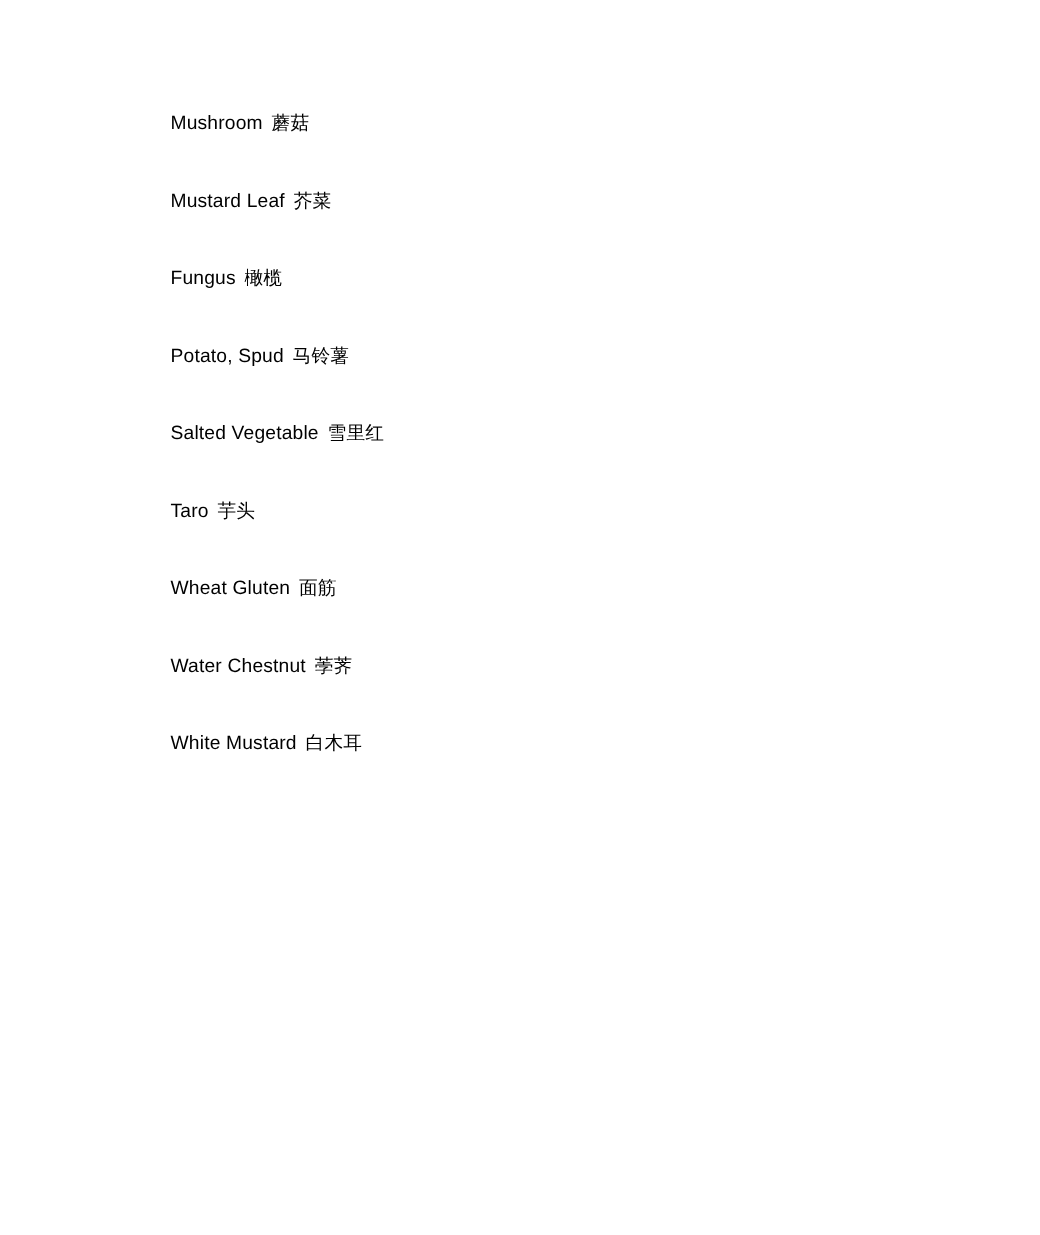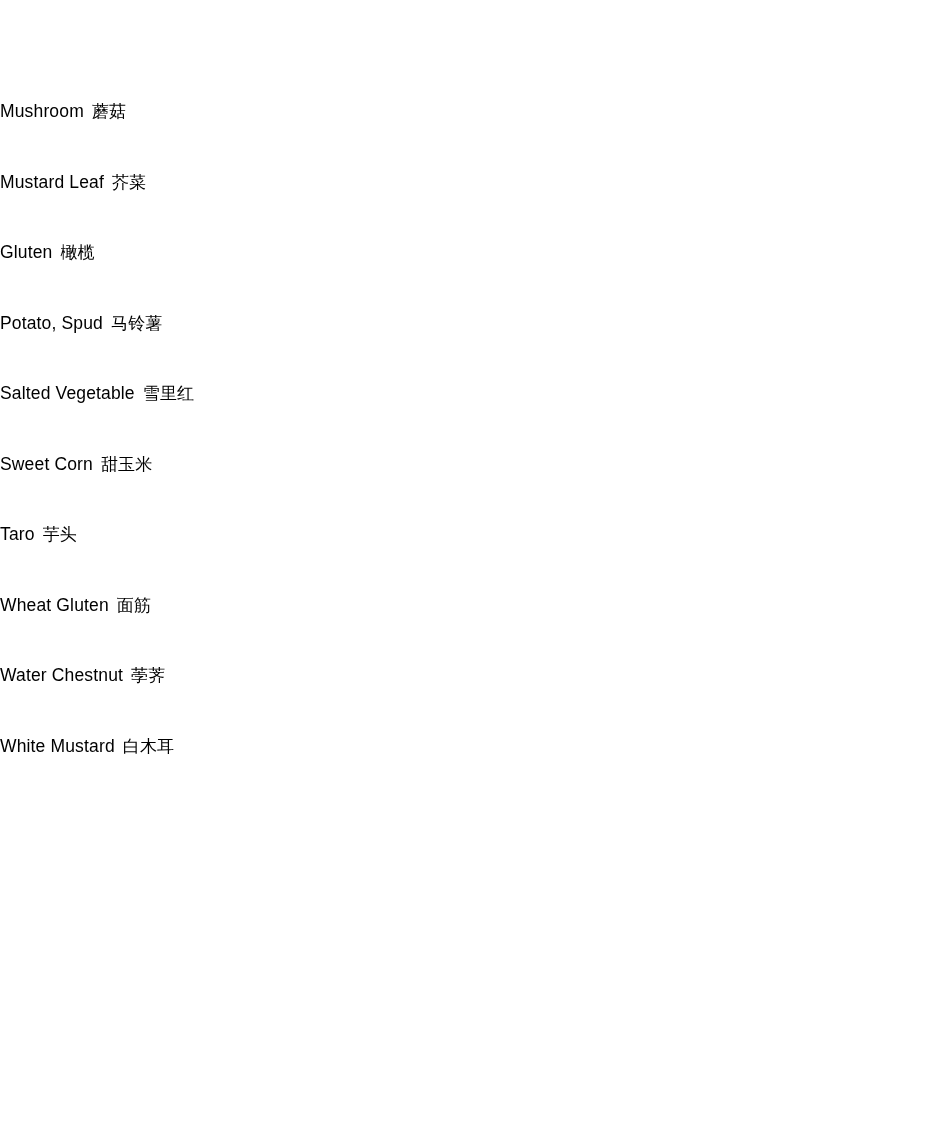--- a/index.html
+++ b/index.html
@@ -17,20 +17,21 @@
   }
   #document-page {
     position: absolute;
     top: 0;
     left: 0;
     width: 786px;
     height: 1123px;
     background: #ffffff;
     box-sizing: border-box;
     padding-top: 98px;
+    padding-left: 155px;
     padding-right: 60px;
   }
   #glossary-list {
     list-style: none;
     margin: 0;
     padding: 0;
   }
   .glossary-entry {
     height: 70.5px;
     line-height: 26px;
@@ -52,22 +53,21 @@
     font-size: 17px;
   }
 </style>
 </head>
 <body>
 
 <div id="document-page">
   <ul id="glossary-list">
       <li class="glossary-entry"><span class="term-en">Mushroom</span><span class="term-sep"></span><span class="term-zh">蘑菇</span></li>
       <li class="glossary-entry"><span class="term-en">Mustard Leaf</span><span class="term-sep"></span><span class="term-zh">芥菜</span></li>
-      <li class="glossary-entry"><span class="term-en">Gluten</span><span class="term-sep"></span><span class="term-zh">橄榄</span></li>
+      <li class="glossary-entry"><span class="term-en">Fungus</span><span class="term-sep"></span><span class="term-zh">橄榄</span></li>
       <li class="glossary-entry"><span class="term-en">Potato, Spud</span><span class="term-sep"></span><span class="term-zh">马铃薯</span></li>
       <li class="glossary-entry"><span class="term-en">Salted Vegetable</span><span class="term-sep"></span><span class="term-zh">雪里红</span></li>
-      <li class="glossary-entry"><span class="term-en">Sweet Corn</span><span class="term-sep"></span><span class="term-zh">甜玉米</span></li>
       <li class="glossary-entry"><span class="term-en">Taro</span><span class="term-sep"></span><span class="term-zh">芋头</span></li>
       <li class="glossary-entry"><span class="term-en">Wheat Gluten</span><span class="term-sep"></span><span class="term-zh">面筋</span></li>
       <li class="glossary-entry"><span class="term-en">Water Chestnut</span><span class="term-sep"></span><span class="term-zh">荸荠</span></li>
       <li class="glossary-entry"><span class="term-en">White Mustard</span><span class="term-sep"></span><span class="term-zh">白木耳</span></li>
     </ul>
 </div>
 
 </body></html>

